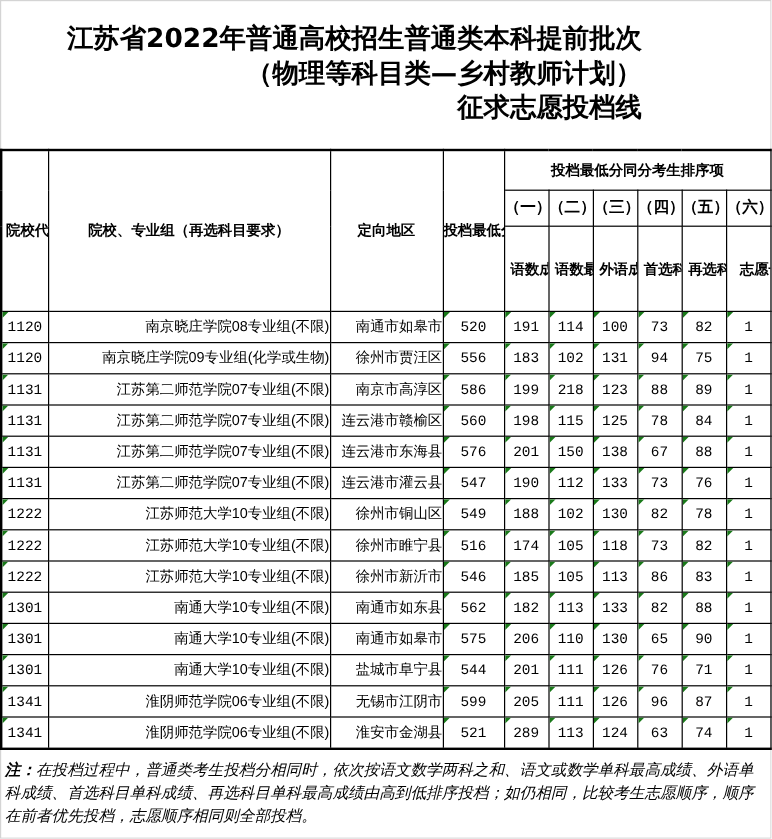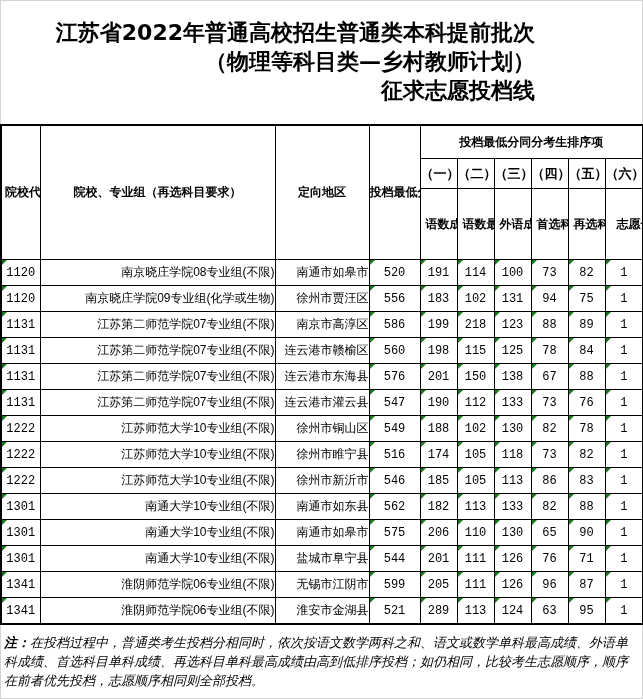--- a/index.html
+++ b/index.html
@@ -229,19 +229,19 @@
       </tr>
       <tr class="row">
         <td class="mark">1341</td>
         <td class="cn">淮阴师范学院06专业组(不限)</td>
         <td class="cn">淮安市金湖县</td>
         <td class="mark">521</td>
         <td class="mark">289</td>
         <td class="mark">113</td>
         <td class="mark">124</td>
         <td class="mark">63</td>
-        <td class="mark">95</td>
+        <td class="mark">74</td>
         <td class="mark">1</td>
       </tr>
     </tbody>
 </table>
 
 <div class="note"><b>注：</b><span>在投档过程中，普通类考生投档分相同时，依次按语文数学两科之和、语文或数学单科最高成绩、外语单科成绩、首选科目单科成绩、再选科目单科最高成绩由高到低排序投档；如仍相同，比较考生志愿顺序，顺序在前者优先投档，志愿顺序相同则全部投档。</span></div>
 
 </body></html>

